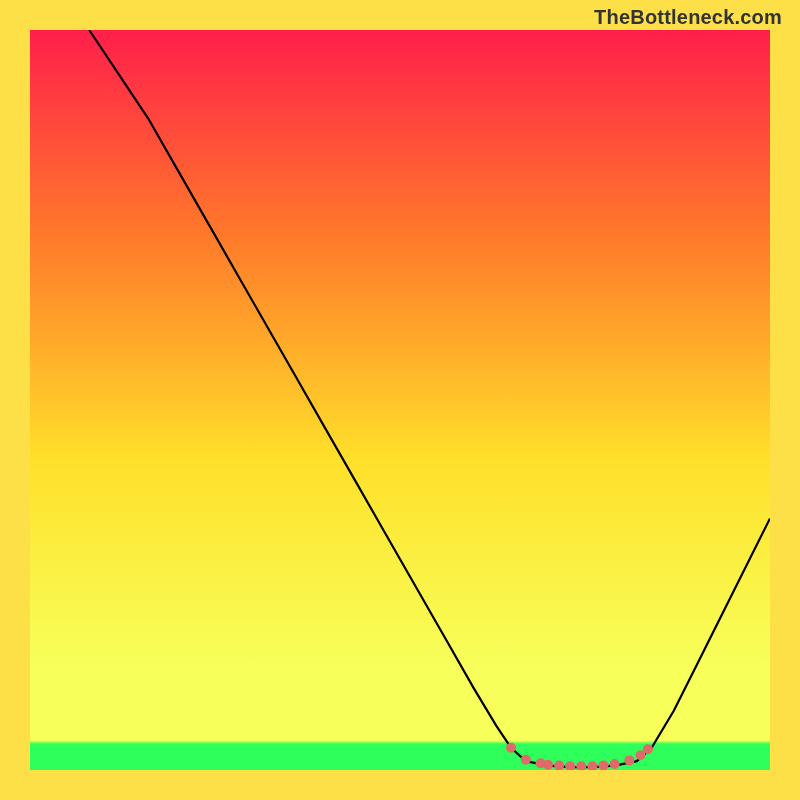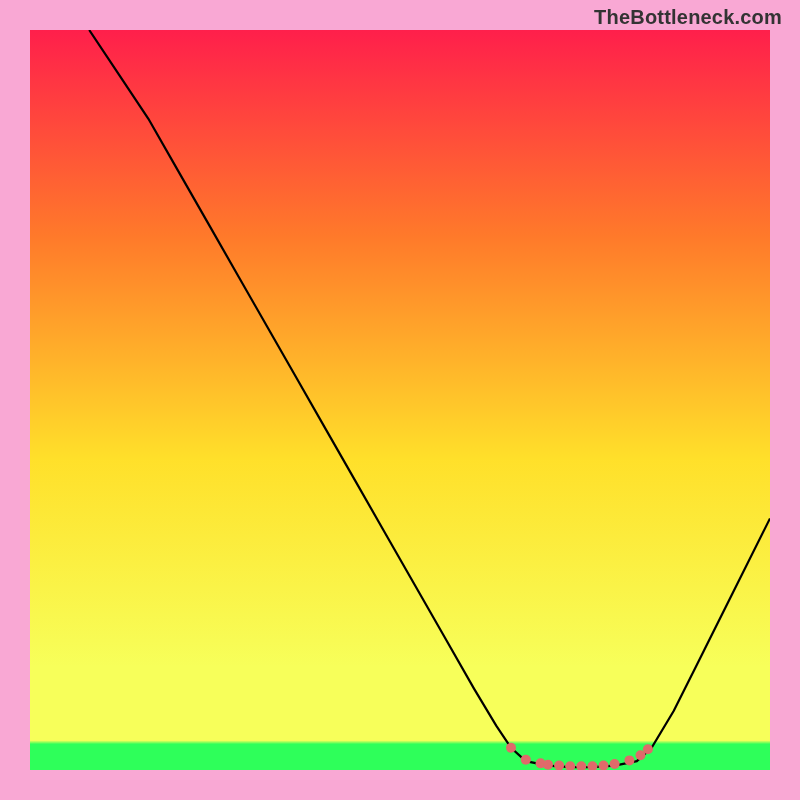--- a/index.html
+++ b/index.html
@@ -1,17 +1,17 @@
 <!DOCTYPE html>
 <html><head>
 <meta charset="utf-8">
 <style>
   * { margin: 0; padding: 0; box-sizing: border-box; }
   html, body { width: 800px; height: 800px; background: #000; overflow: hidden; }
-  .container { position: relative; width: 800px; height: 800px; background: #f9a8d4; }
+  .container { position: relative; width: 800px; height: 800px; background: #fde047; }
   .watermark {
     position: absolute;
     top: 6px;
     right: 18px;
     font-family: Arial, Helvetica, sans-serif;
     font-size: 20px;
     font-weight: 600;
     color: #333;
     letter-spacing: 0.2px;
   }

